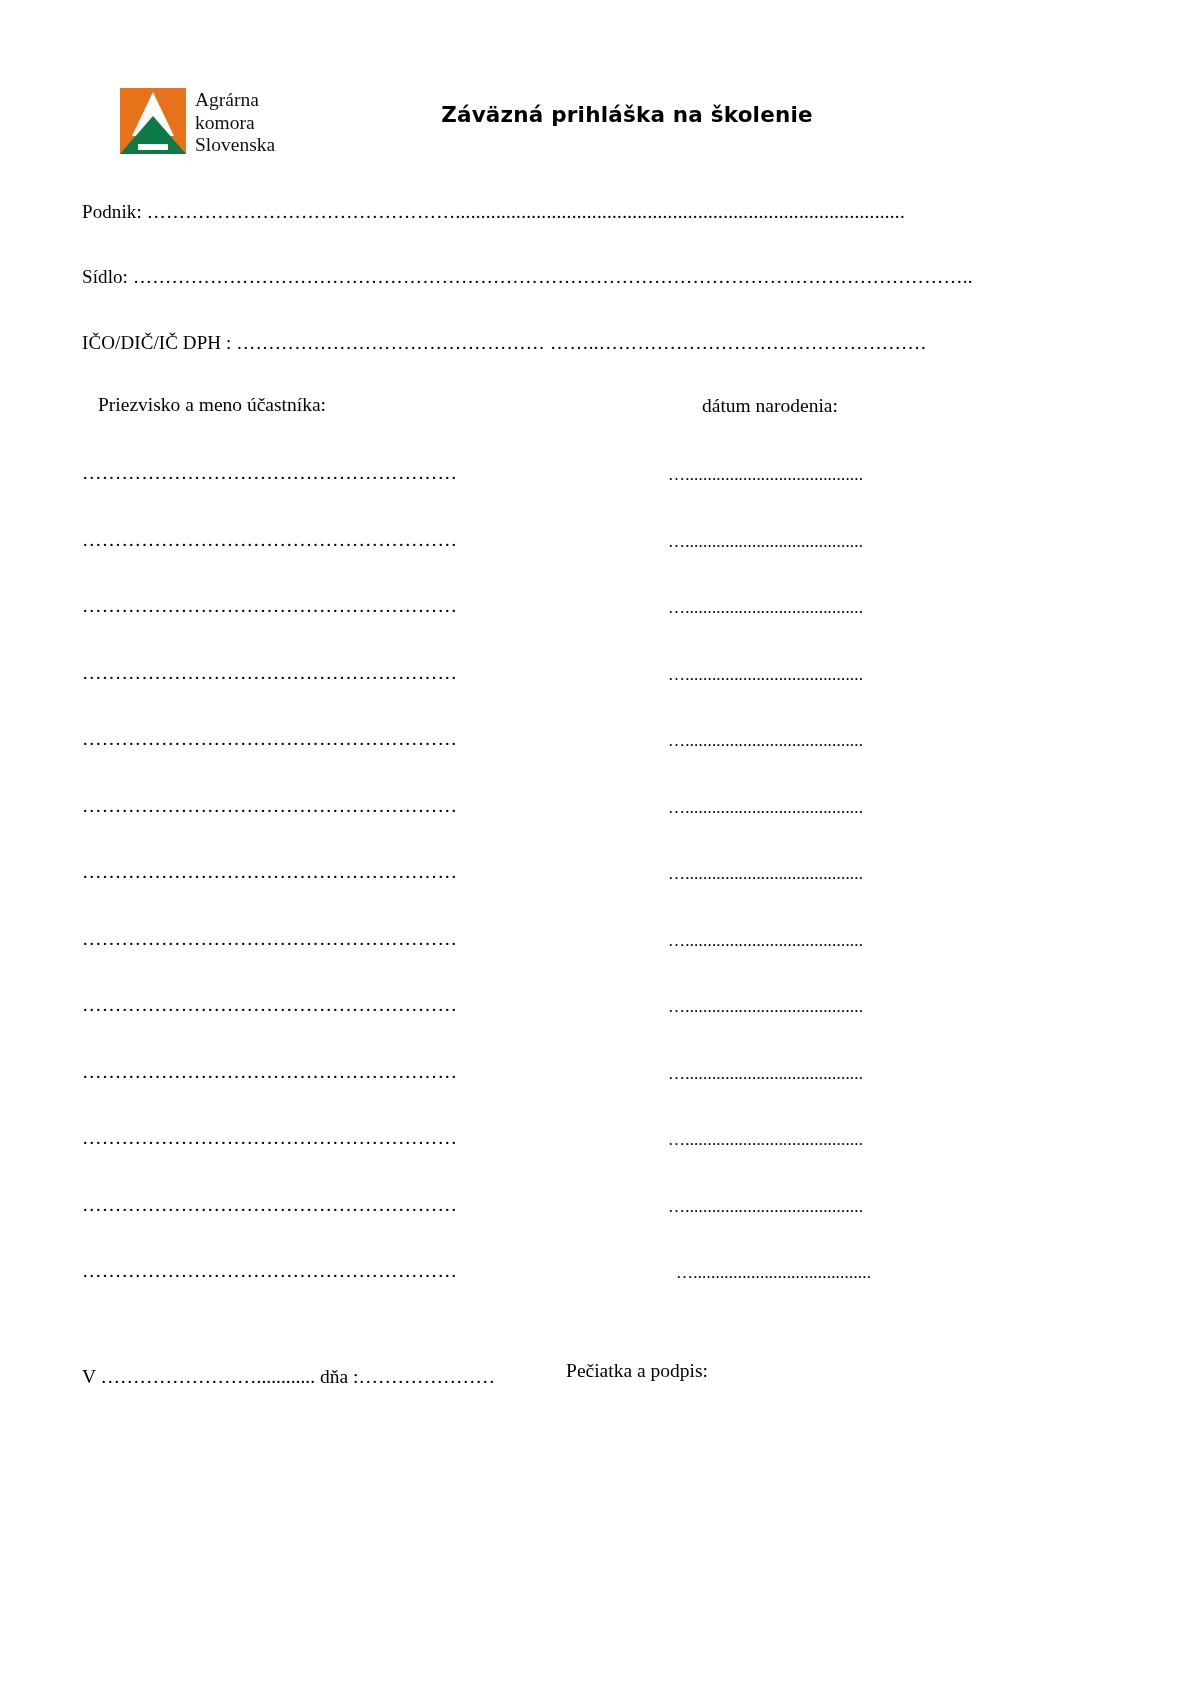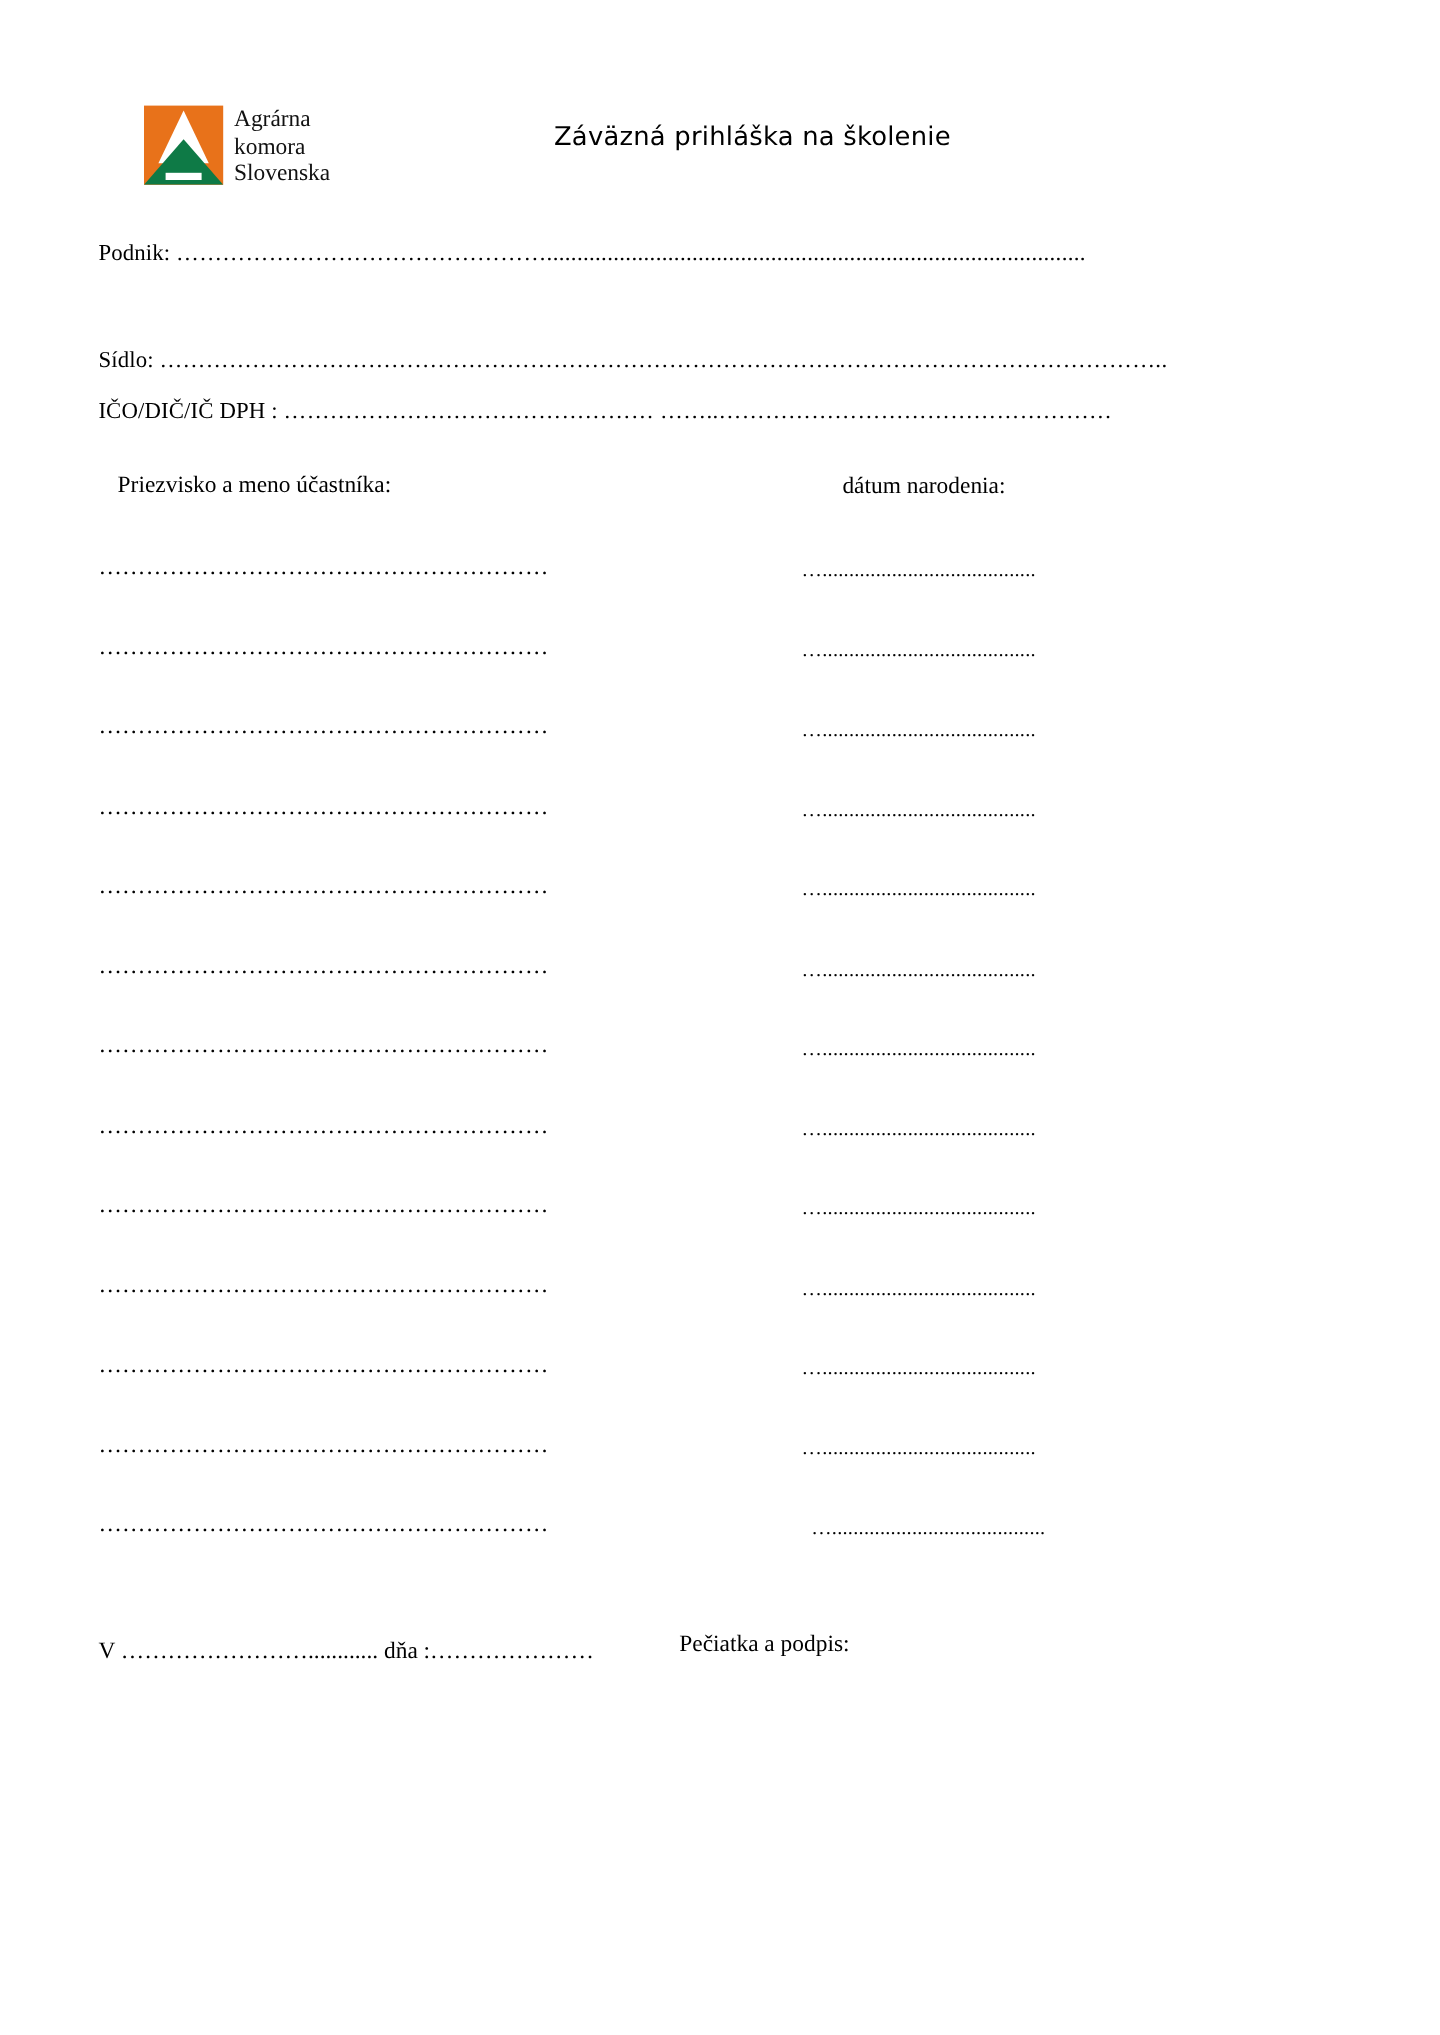--- a/index.html
+++ b/index.html
@@ -85,42 +85,42 @@
     padding-top: 1px;
     white-space: nowrap;
   }
   .doc-title {
     position: absolute;
     left: 0;
     top: 14px;
     width: 1200px;
     text-align: center;
     font-family: "DejaVu Sans", sans-serif;
-    font-weight: normal;
+    font-weight: bold;
     font-size: 21.5px;
     letter-spacing: 0.2px;
     padding-left: 54px;
     box-sizing: border-box;
   }
 
   
   .field {
     position: absolute;
     left: 82px;
     font-size: 19px;
     line-height: 24px;
     white-space: nowrap;
     letter-spacing: 0.1px;
   }
   .dots-fine {
     letter-spacing: 0.3px;
   }
 
   .f-podnik { top: 200px; }
-  .f-sidlo  { top: 265px; margin-top: 24px; }
+  .f-sidlo  { top: 265px; }
   .f-ico    { top: 331px; text-align: right; }
 
   .labels-row {
     position: absolute;
     top: 394px;
     left: 82px;
     width: 1040px;
     font-size: 19.5px;
   }
   .labels-row .l-left {

